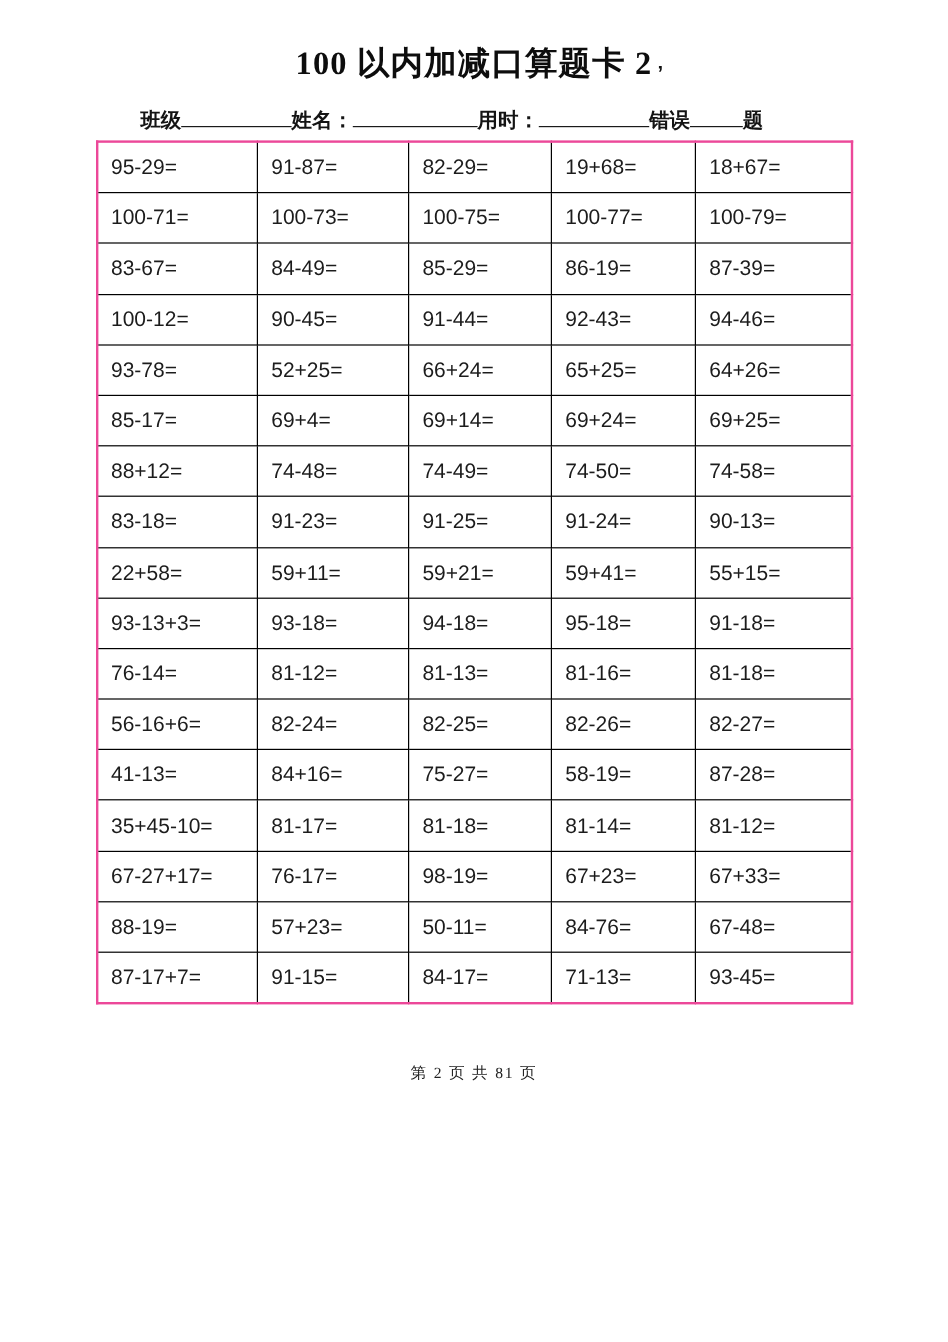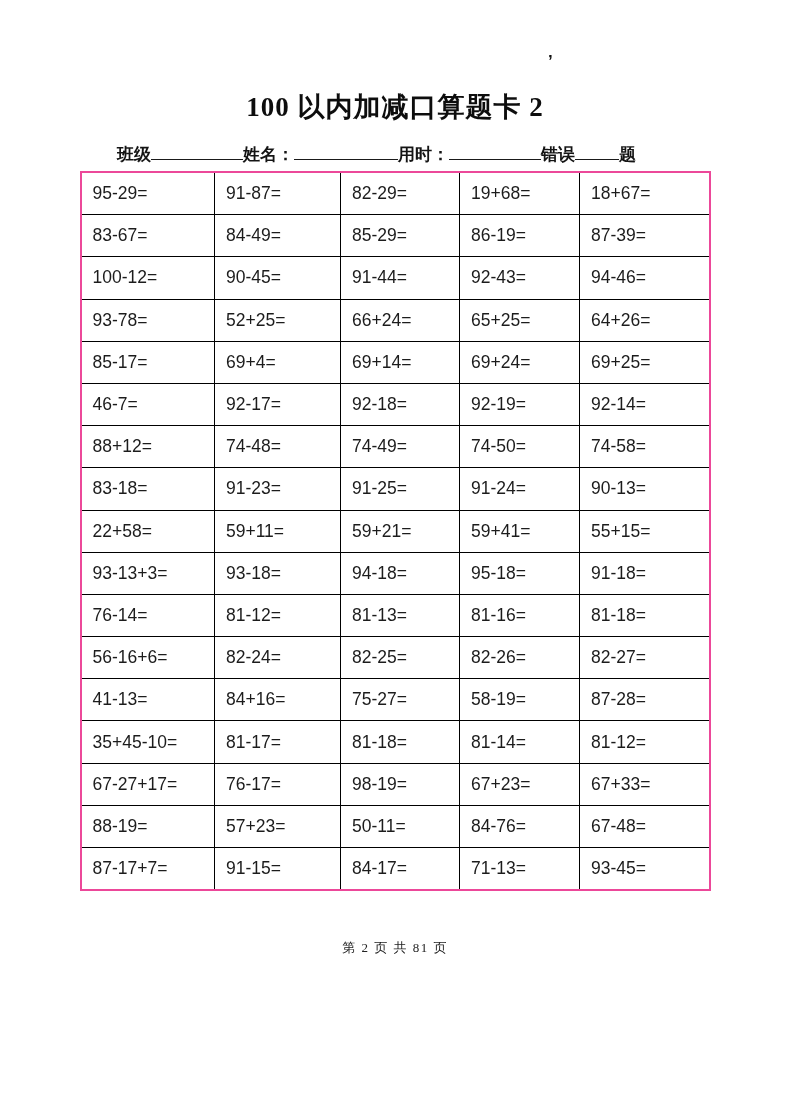--- a/index.html
+++ b/index.html
@@ -18,21 +18,21 @@
     position: absolute;
     left: 548px;
     top: 52px;
     font-size: 17px;
     font-weight: bold;
     color: #111;
   }
 
   .title {
     margin: 0;
-    padding-top: 90px;
+    padding-top: 36px;
     text-align: center;
     font-family: "Liberation Serif", "DejaVu Serif", serif;
     font-weight: bold;
     font-size: 27px;
     line-height: 34px;
     letter-spacing: 1px;
     color: #0d0d0d;
   }
 
   .info-line {
@@ -115,20 +115,27 @@
       </colgroup>
     <tbody id="grid-body">
         <tr>
           <td>95-29=</td>
           <td>91-87=</td>
           <td>82-29=</td>
           <td>19+68=</td>
           <td>18+67=</td>
         </tr>
         <tr>
+          <td>100-71=</td>
+          <td>100-73=</td>
+          <td>100-75=</td>
+          <td>100-77=</td>
+          <td>100-79=</td>
+        </tr>
+        <tr>
           <td>83-67=</td>
           <td>84-49=</td>
           <td>85-29=</td>
           <td>86-19=</td>
           <td>87-39=</td>
         </tr>
         <tr>
           <td>100-12=</td>
           <td>90-45=</td>
           <td>91-44=</td>
@@ -143,27 +150,20 @@
           <td>64+26=</td>
         </tr>
         <tr>
           <td>85-17=</td>
           <td>69+4=</td>
           <td>69+14=</td>
           <td>69+24=</td>
           <td>69+25=</td>
         </tr>
         <tr>
-          <td>46-7=</td>
-          <td>92-17=</td>
-          <td>92-18=</td>
-          <td>92-19=</td>
-          <td>92-14=</td>
-        </tr>
-        <tr>
           <td>88+12=</td>
           <td>74-48=</td>
           <td>74-49=</td>
           <td>74-50=</td>
           <td>74-58=</td>
         </tr>
         <tr>
           <td>83-18=</td>
           <td>91-23=</td>
           <td>91-25=</td>

